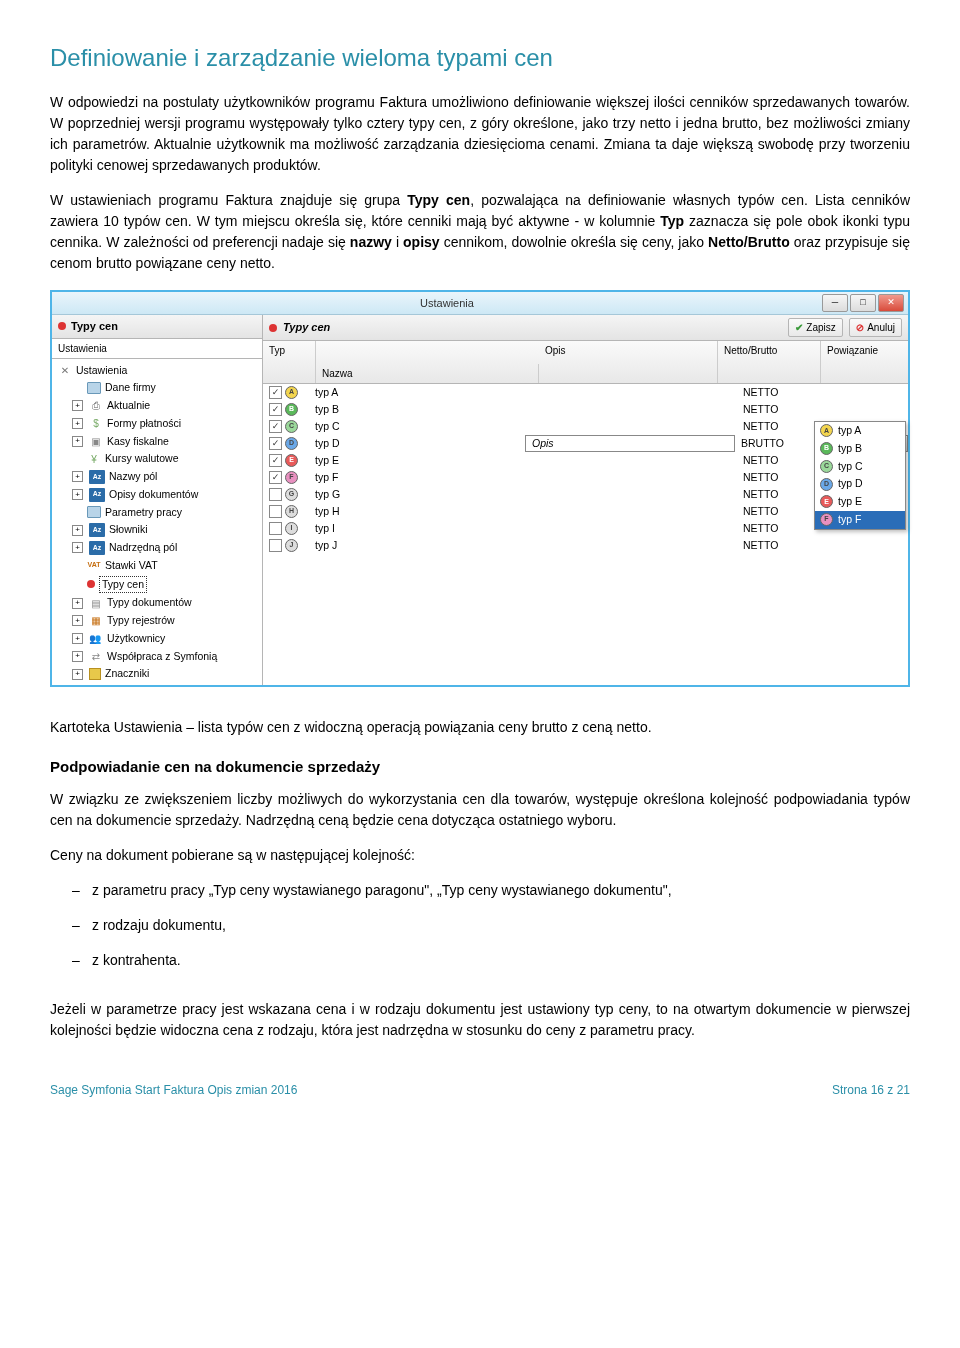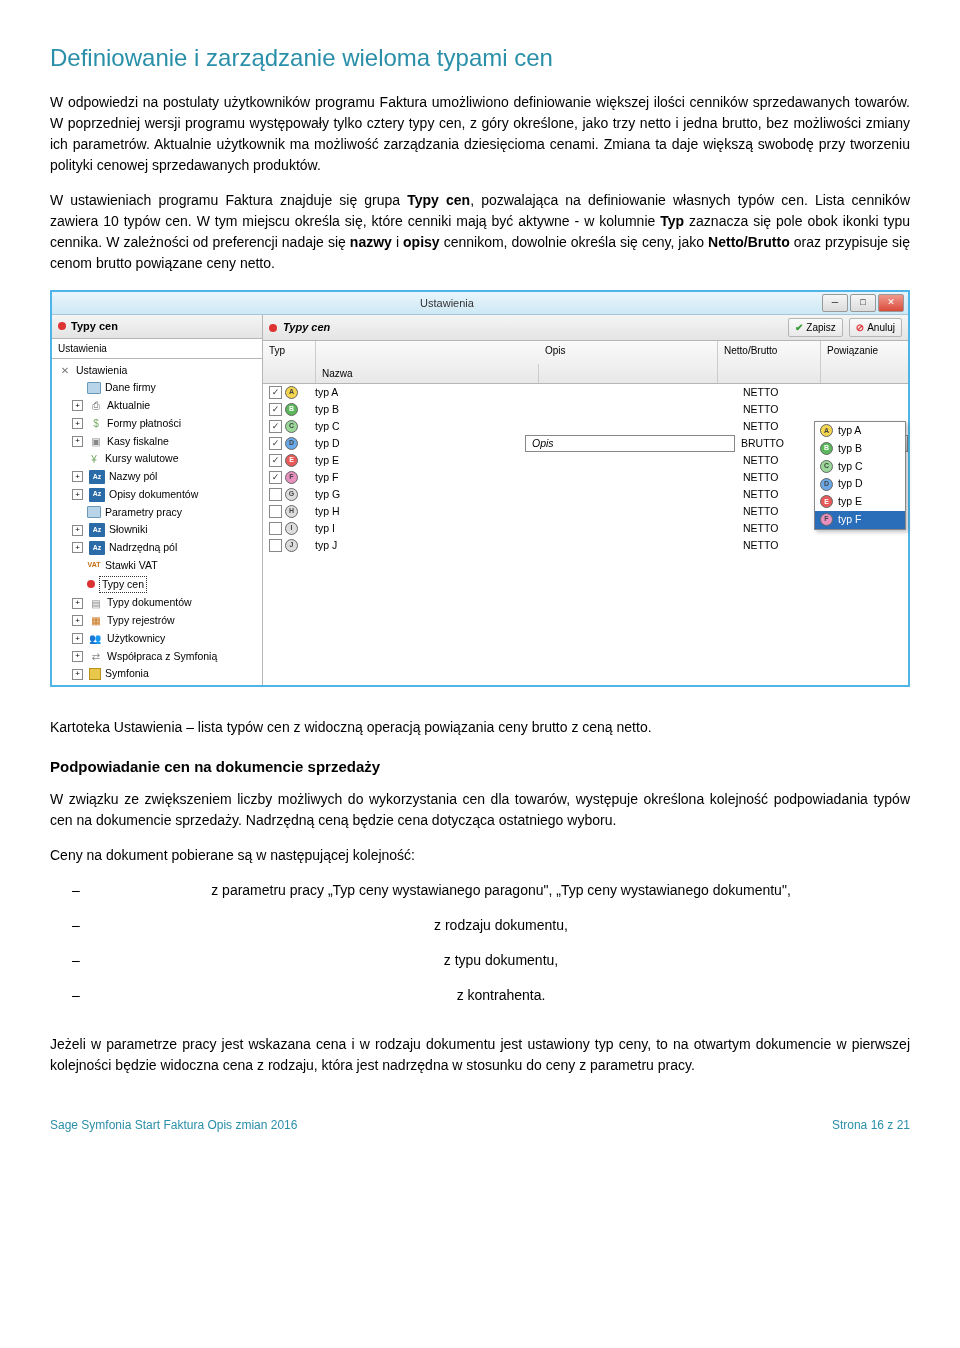--- a/index.html
+++ b/index.html
@@ -311,21 +311,20 @@
     margin: 0 0 10px 0;
   }
   ul.dash {
     list-style: none;
     padding: 0 0 0 28px;
     margin: 0 0 14px 0;
   }
   ul.dash li {
     position: relative;
     padding: 0 0 14px 14px;
-    text-align: center;
   }
   ul.dash li:before {
     content: "–";
     position: absolute;
     left: -6px;
   }
   .footer {
     color: #2a8fa8;
     font-size: 12px;
     display: flex;
@@ -442,21 +441,21 @@
             <span>Użytkownicy</span>
           </div>
         <div class="tree-item">
             <span class="expander">+</span>
             <span class="tree-icon sym">⇄</span>
             <span>Współpraca z Symfonią</span>
           </div>
         <div class="tree-item">
             <span class="expander">+</span>
             <span class="tree-icon mark"></span>
-            <span>Symfonia</span>
+            <span>Znaczniki</span>
           </div>
         <div class="tree-item">
             <span style="width:11px"></span>
             <span class="tree-icon sage">♣</span>
             <span>SAGE</span>
           </div>
       </div>
     </div>
     <div class="main">
       <div class="main-header">
@@ -617,21 +616,20 @@
 <p class="caption">Kartoteka Ustawienia – lista typów cen z widoczną operacją powiązania ceny brutto z ceną netto.</p>
 
 <h2 class="sub">Podpowiadanie cen na dokumencie sprzedaży</h2>
 
 <p>W związku ze zwiększeniem liczby możliwych do wykorzystania cen dla towarów, występuje określona kolejność podpowiadania typów cen na dokumencie sprzedaży. Nadrzędną ceną będzie cena dotycząca ostatniego wyboru.</p>
 <p>Ceny na dokument pobierane są w następującej kolejność:</p>
 
 <ul class="dash" id="list">
     <li>z parametru pracy „Typ ceny wystawianego paragonu", „Typ ceny wystawianego dokumentu",</li>
     <li>z rodzaju dokumentu,</li>
-    <li>z typu dokumentu,</li>
     <li>z kontrahenta.</li>
   </ul>
 
 <p>Jeżeli w parametrze pracy jest wskazana cena i w rodzaju dokumentu jest ustawiony typ ceny, to na otwartym dokumencie w pierwszej kolejności będzie widoczna cena z rodzaju, która jest nadrzędna w stosunku do ceny z parametru pracy.</p>
 
 <div class="footer">
   <span>Sage Symfonia Start Faktura Opis zmian 2016</span>
   <span>Strona 16 z 21</span>
 </div>
 

